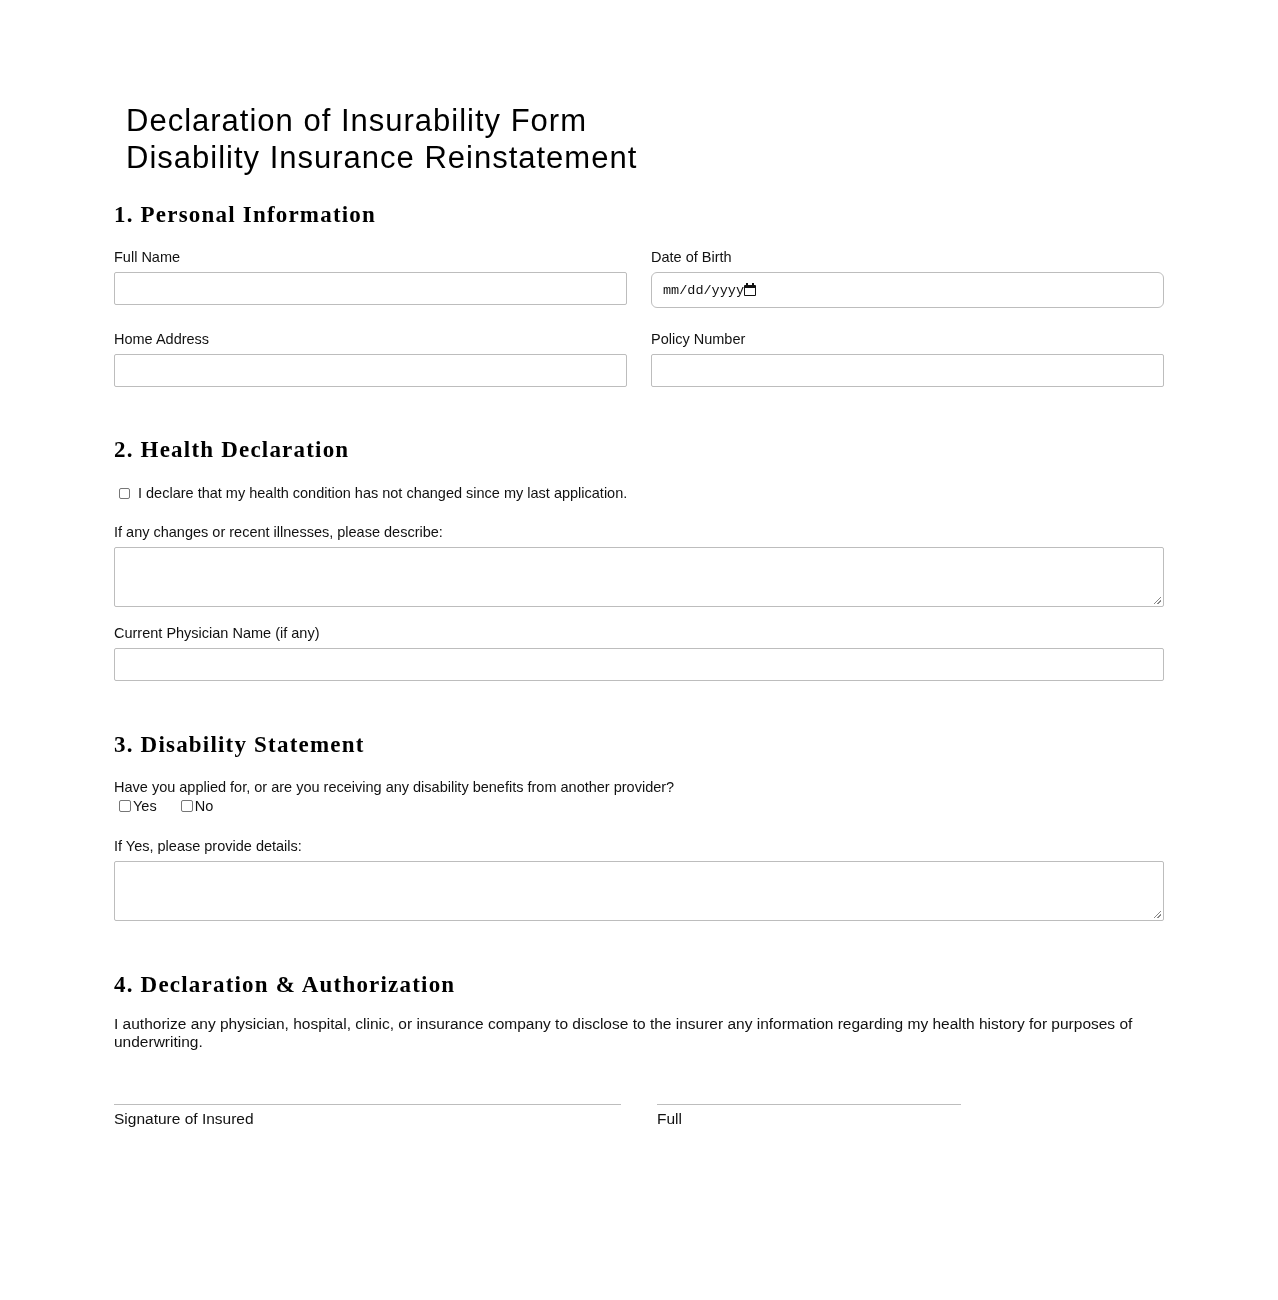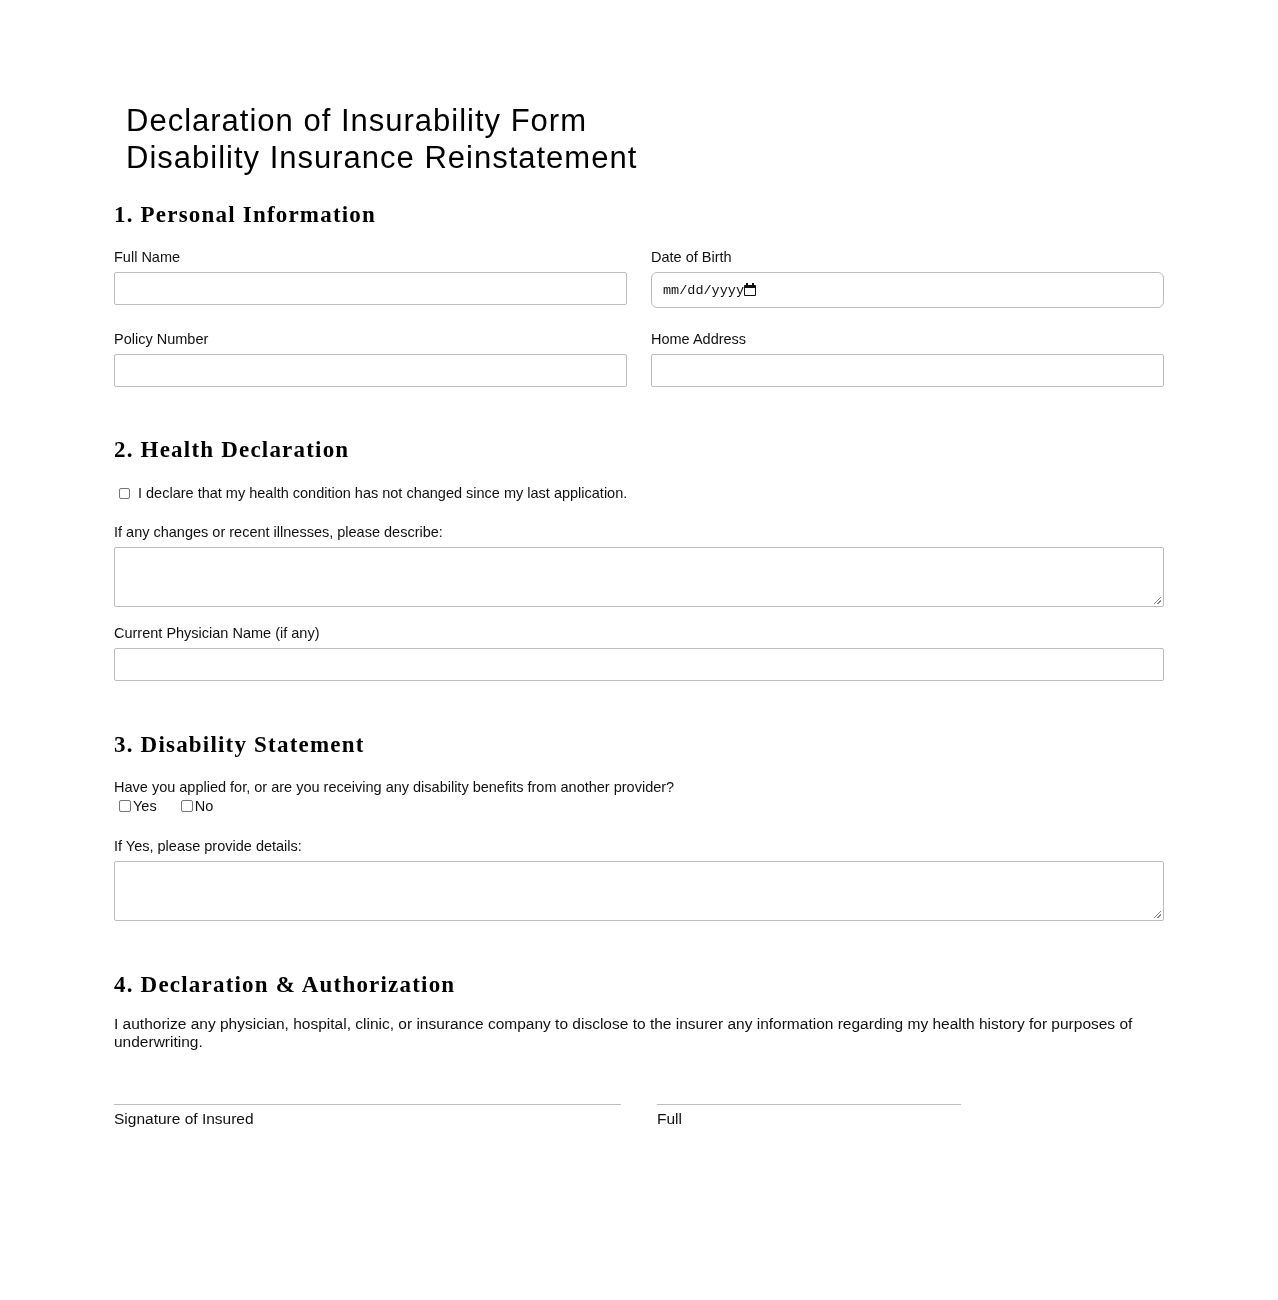--- a/index.html
+++ b/index.html
@@ -163,25 +163,25 @@
         <label class="label">Date of Birth</label>
         <div class="date-input" style="margin-top:6px;">
           <span class="date-placeholder">mm/dd/yyyy</span>
           <span class="cal-icon"></span>
         </div>
       </div>
     </div>
 
     <div class="row" style="margin-top:23px;">
       <div class="col">
+        <label class="label">Home Address</label>
+        <input class="input" style="margin-top: 6px;" type="text">
+      </div>
+      <div class="col">
         <label class="label">Policy Number</label>
-        <input class="input" style="margin-top: 6px;" type="text">
-      </div>
-      <div class="col">
-        <label class="label">Home Address</label>
         <input class="input" style="margin-top: 6px;" type="text">
       </div>
     </div>
   </div>
 
   <div style="margin-top:49px;">
     <h2 class="section-title">2. Health Declaration</h2>
 
     <div class="check-row" style="margin-top:21px; padding-left:5px;text-align:right;">
       <span class="checkbox"></span>

